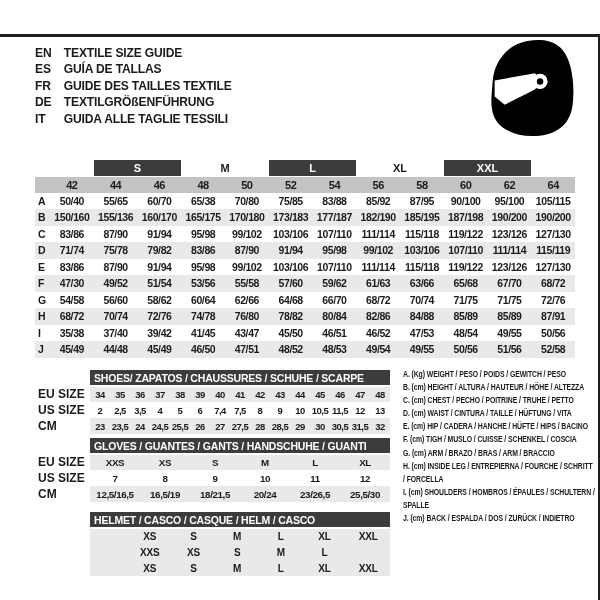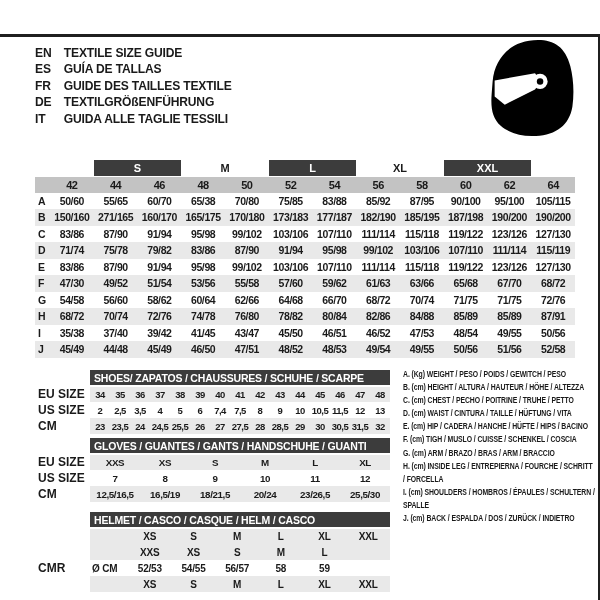--- a/index.html
+++ b/index.html
@@ -118,37 +118,37 @@
           <td class="sizecell">56</td>
           <td class="sizecell">58</td>
           <td class="sizecell">60</td>
           <td class="sizecell">62</td>
           <td class="sizecell">64</td>
         </tr>
     </thead>
     <tbody id="textile-body">
         <tr>
           <td class="rowlbl">A</td>
-          <td>50/60</td>
+          <td>50/40</td>
           <td>55/65</td>
           <td>60/70</td>
           <td>65/38</td>
           <td>70/80</td>
           <td>75/85</td>
           <td>83/88</td>
           <td>85/92</td>
           <td>87/95</td>
           <td>90/100</td>
           <td>95/100</td>
           <td>105/115</td>
         </tr>
         <tr class="shaded">
           <td class="rowlbl">B</td>
           <td>150/160</td>
-          <td>271/165</td>
+          <td>155/136</td>
           <td>160/170</td>
           <td>165/175</td>
           <td>170/180</td>
           <td>173/183</td>
           <td>177/187</td>
           <td>182/190</td>
           <td>185/195</td>
           <td>187/198</td>
           <td>190/200</td>
           <td>190/200</td>
@@ -438,30 +438,20 @@
           <td class="outlbl"></td>
           <td class="shade"></td>
           <td class="shade">XXS</td>
           <td class="shade">XS</td>
           <td class="shade">S</td>
           <td class="shade">M</td>
           <td class="shade">L</td>
           <td class="shade"></td>
         </tr>
         <tr>
-          <td class="outlbl">CMR</td>
-          <td class="unitcell">Ø CM</td>
-          <td>52/53</td>
-          <td>54/55</td>
-          <td>56/57</td>
-          <td>58</td>
-          <td>59</td>
-          <td></td>
-        </tr>
-        <tr>
           <td class="outlbl"></td>
           <td class="shade"></td>
           <td class="shade">XS</td>
           <td class="shade">S</td>
           <td class="shade">M</td>
           <td class="shade">L</td>
           <td class="shade">XL</td>
           <td class="shade">XXL</td>
         </tr>
       </tbody>

